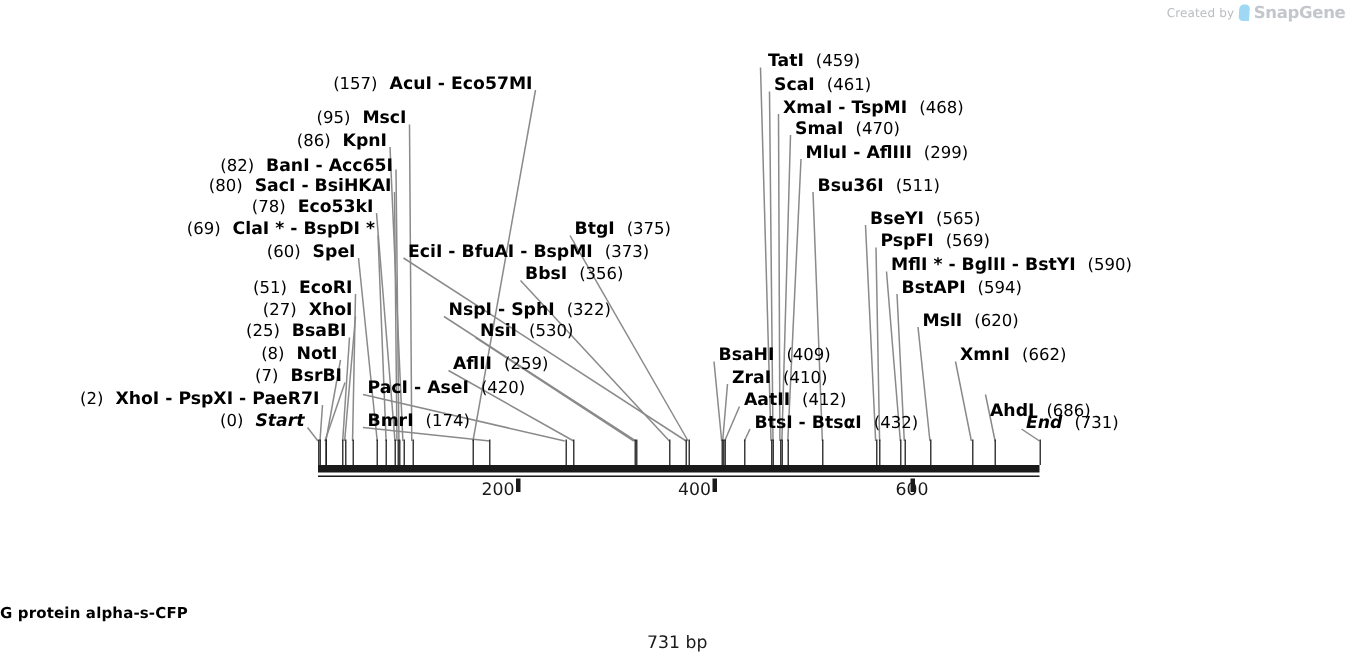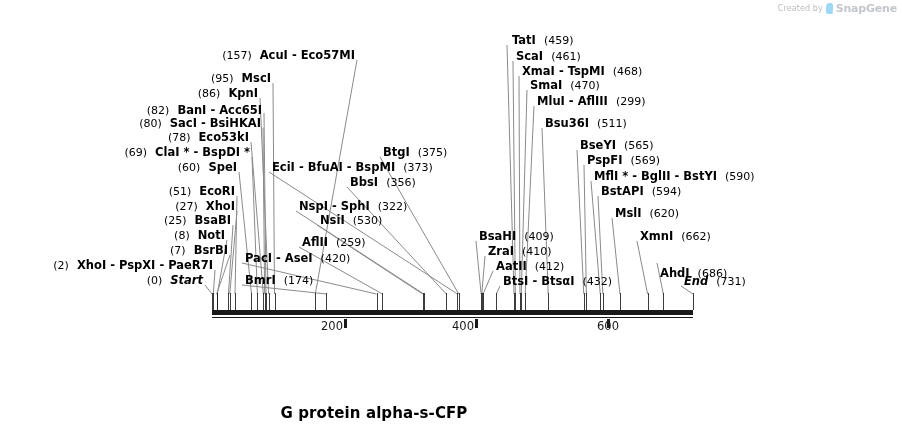--- a/index.html
+++ b/index.html
@@ -58,22 +58,22 @@
     height:1px;background:#1a1a1a;
   }
   .axis-tick{position:absolute;width:3px;height:9px;background:#1a1a1a;}
   .axis-num{
     position:absolute;font-size:11.5px;color:#1a1a1a;font-weight:400;
     transform:translateX(-100%);
   }
 
   
   .title{
-    position:absolute;width:748px;text-align:center;
-    font-weight:700;font-size:15px;color:#000;letter-spacing:.1px;
+    position:absolute;width:748px;text-align:left;
+    font-weight:700;font-size:10px;color:#000;letter-spacing:.1px;
   }
   .subtitle{
     position:absolute;width:903px;text-align:center;
     font-weight:400;font-size:11.5px;color:#1a1a1a;
   }
 </style>
 </head>
 <body>
 
 <div id="stage">
@@ -222,14 +222,15 @@
       <div class="lbl" style="left: 587px; top: 154px;"><span class="nm">PspFI</span><span class="sp"></span><span class="sp"></span><span class="pos">(569)</span></div>
       <div class="lbl" style="left: 594px; top: 170px;"><span class="nm">MflI *</span><span class="sep"> - </span><span class="nm">BglII</span><span class="sep"> - </span><span class="nm">BstYI</span><span class="sp"></span><span class="sp"></span><span class="pos">(590)</span></div>
       <div class="lbl" style="left: 601px; top: 185px;"><span class="nm">BstAPI</span><span class="sp"></span><span class="sp"></span><span class="pos">(594)</span></div>
       <div class="lbl" style="left: 615px; top: 207px;"><span class="nm">MslI</span><span class="sp"></span><span class="sp"></span><span class="pos">(620)</span></div>
       <div class="lbl" style="left: 640px; top: 230px;"><span class="nm">XmnI</span><span class="sp"></span><span class="sp"></span><span class="pos">(662)</span></div>
       <div class="lbl" style="left: 660px; top: 252px; margin-top: 15px;"><span class="nm">AhdI</span><span class="sp"></span><span class="sp"></span><span class="pos">(686)</span></div>
       <div class="lbl" style="left: 684px; top: 275px;"><span class="term">End</span><span class="sp"></span><span class="sp"></span><span class="pos">(731)</span></div>
     </div>
 
   <div class="title" style="top:404px">G protein alpha-s-CFP</div>
+  <div class="subtitle" style="top:421px">731 bp</div>
 
 </div>
 
 </body></html>

